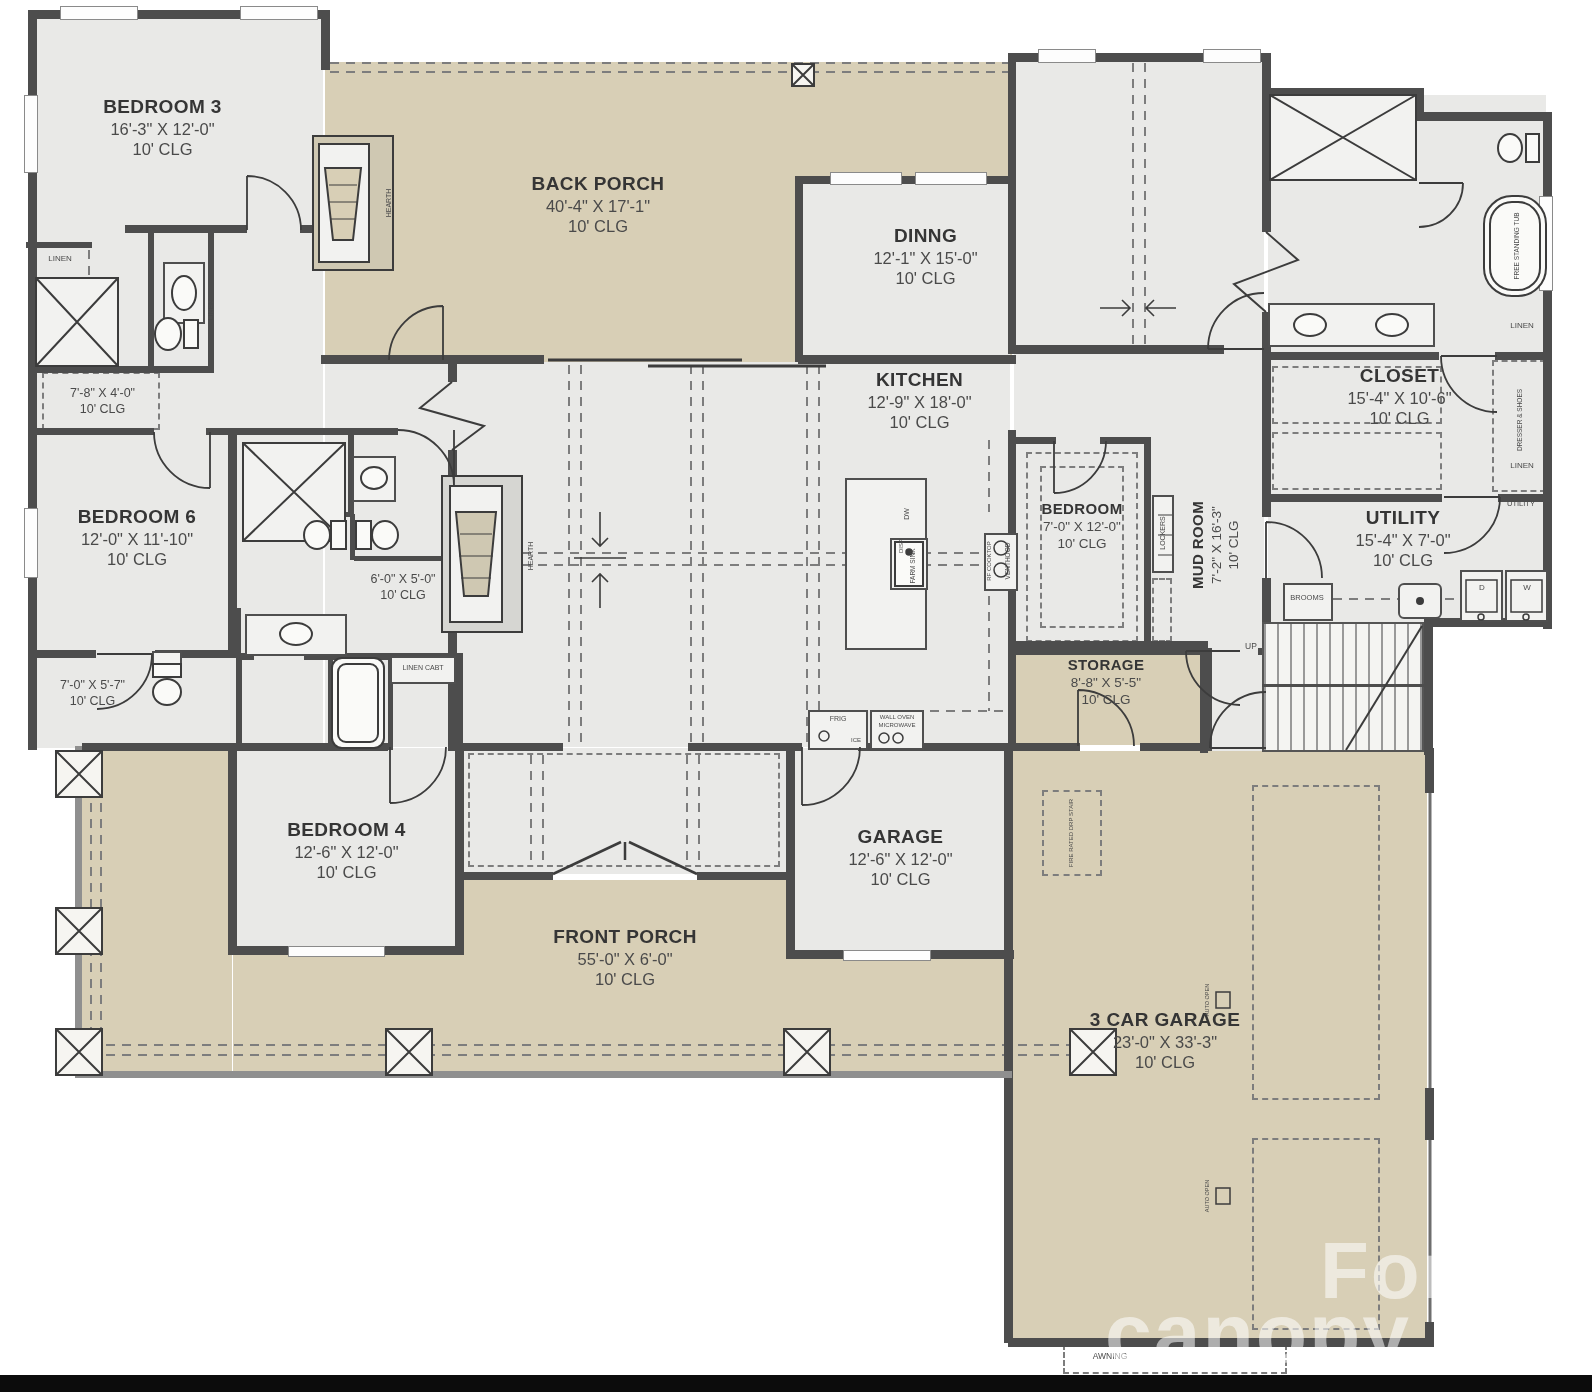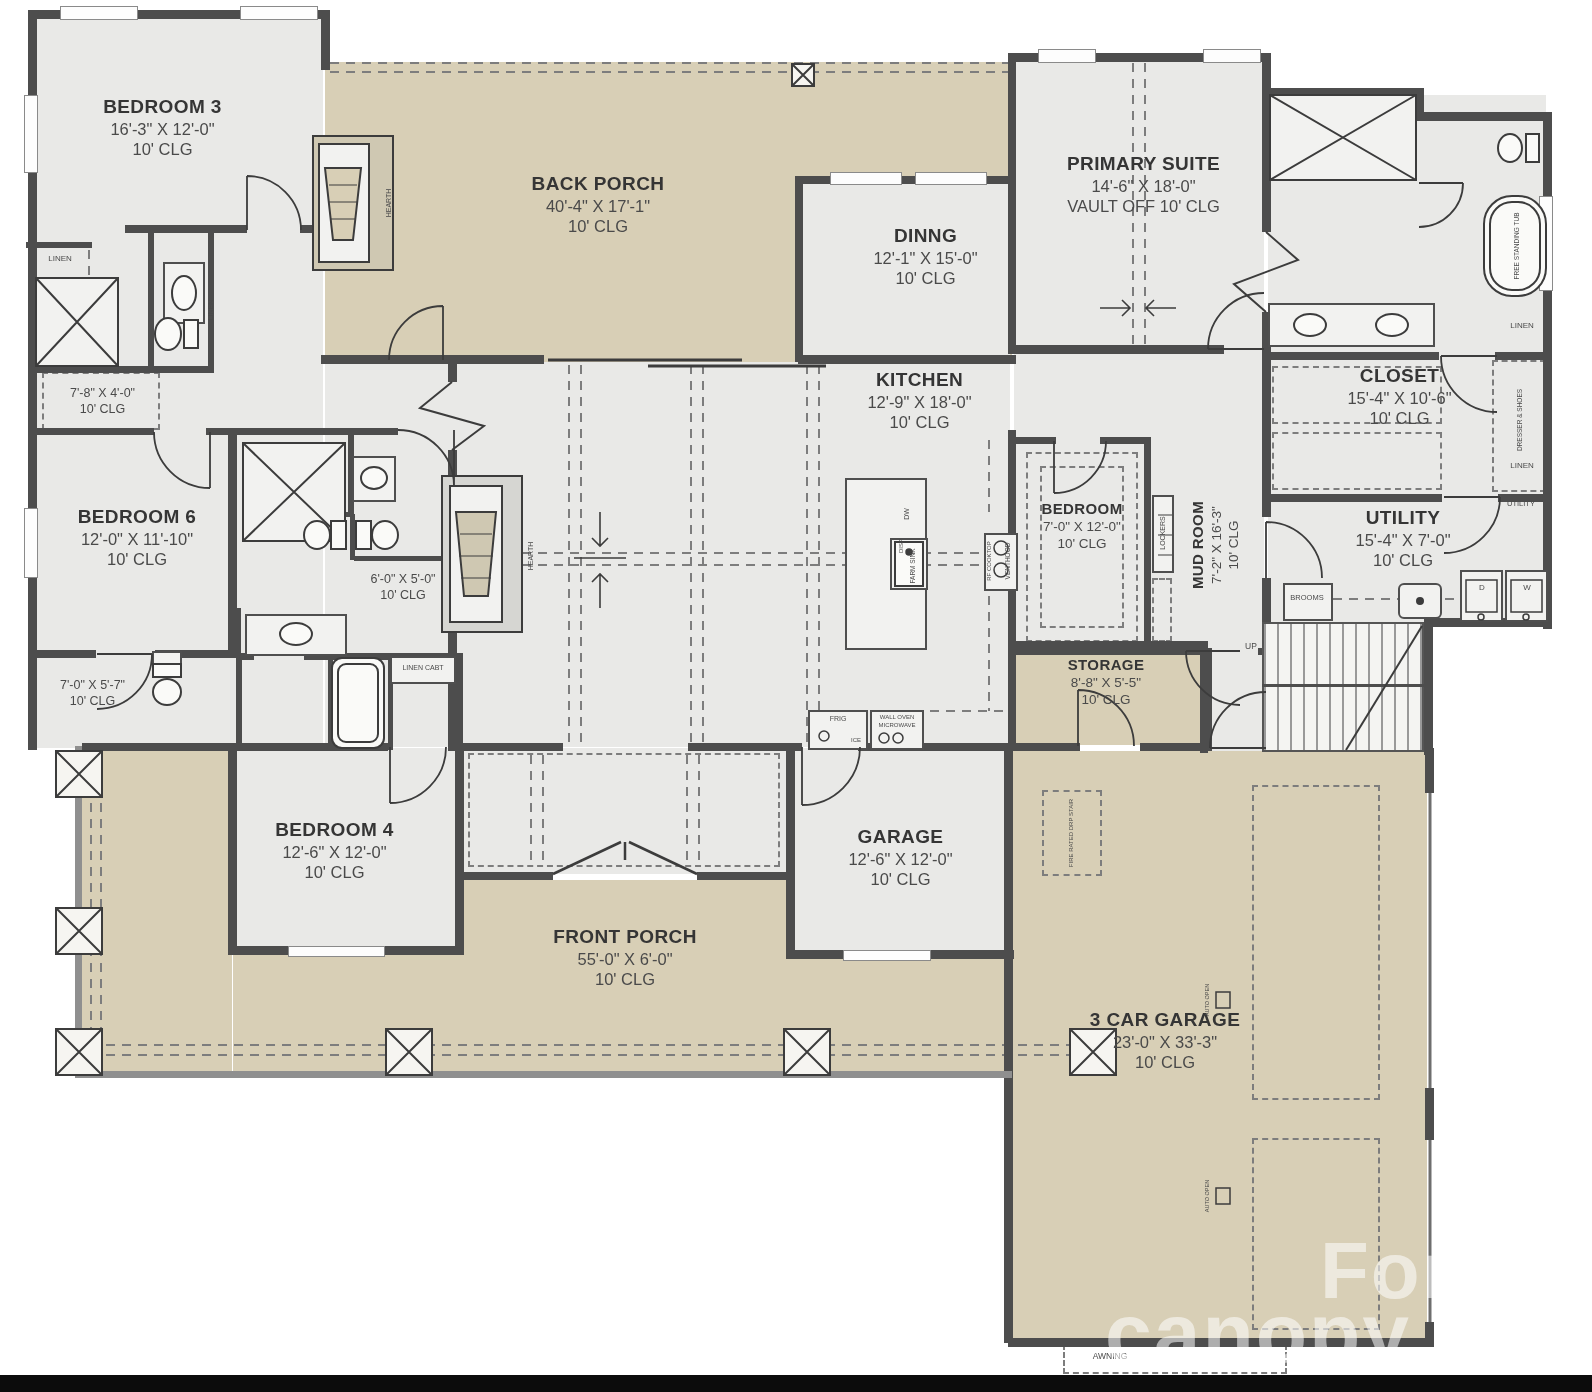--- a/index.html
+++ b/index.html
@@ -344,25 +344,20 @@
   <div class="lbl" style="left:478px;top:172px;width:240px">
     <span class="n">BACK PORCH</span>
     <span class="d">40'-4" X 17'-1"</span>
     <span class="d">10' CLG</span>
   </div>
   <div class="lbl" style="left:838px;top:224px;width:175px">
     <span class="n">DINNG</span>
     <span class="d">12'-1" X 15'-0"</span>
     <span class="d">10' CLG</span>
   </div>
-  <div class="lbl" style="left:1026px;top:152px;width:235px">
-    <span class="n">PRIMARY SUITE</span>
-    <span class="d">14'-6" X 18'-0"</span>
-    <span class="d">VAULT OFF 10' CLG</span>
-  </div>
   <div class="lbl" style="left:822px;top:368px;width:195px">
     <span class="n">KITCHEN</span>
     <span class="d">12'-9" X 18'-0"</span>
     <span class="d">10' CLG</span>
   </div>
   <div class="lbl" style="left:1292px;top:364px;width:215px">
     <span class="n">CLOSET</span>
     <span class="d">15'-4" X 10'-6"</span>
     <span class="d">10' CLG</span>
   </div>
@@ -386,21 +381,21 @@
   <div class="lbl" style="left:1298px;top:506px;width:210px">
     <span class="n">UTILITY</span>
     <span class="d">15'-4" X 7'-0"</span>
     <span class="d">10' CLG</span>
   </div>
   <div class="lbl mid" style="left:1026px;top:656px;width:160px">
     <span class="n">STORAGE</span>
     <span class="d">8'-8" X 5'-5"</span>
     <span class="d">10' CLG</span>
   </div>
-  <div class="lbl" style="left:212px;top:818px;width:245px">
+  <div class="lbl" style="left:224px;top:818px;width:245px">
     <span class="n">BEDROOM 4</span>
     <span class="d">12'-6" X 12'-0"</span>
     <span class="d">10' CLG</span>
   </div>
   <div class="lbl" style="left:788px;top:825px;width:225px">
     <span class="n">GARAGE</span>
     <span class="d">12'-6" X 12'-0"</span>
     <span class="d">10' CLG</span>
   </div>
   <div class="lbl" style="left:500px;top:925px;width:250px">

